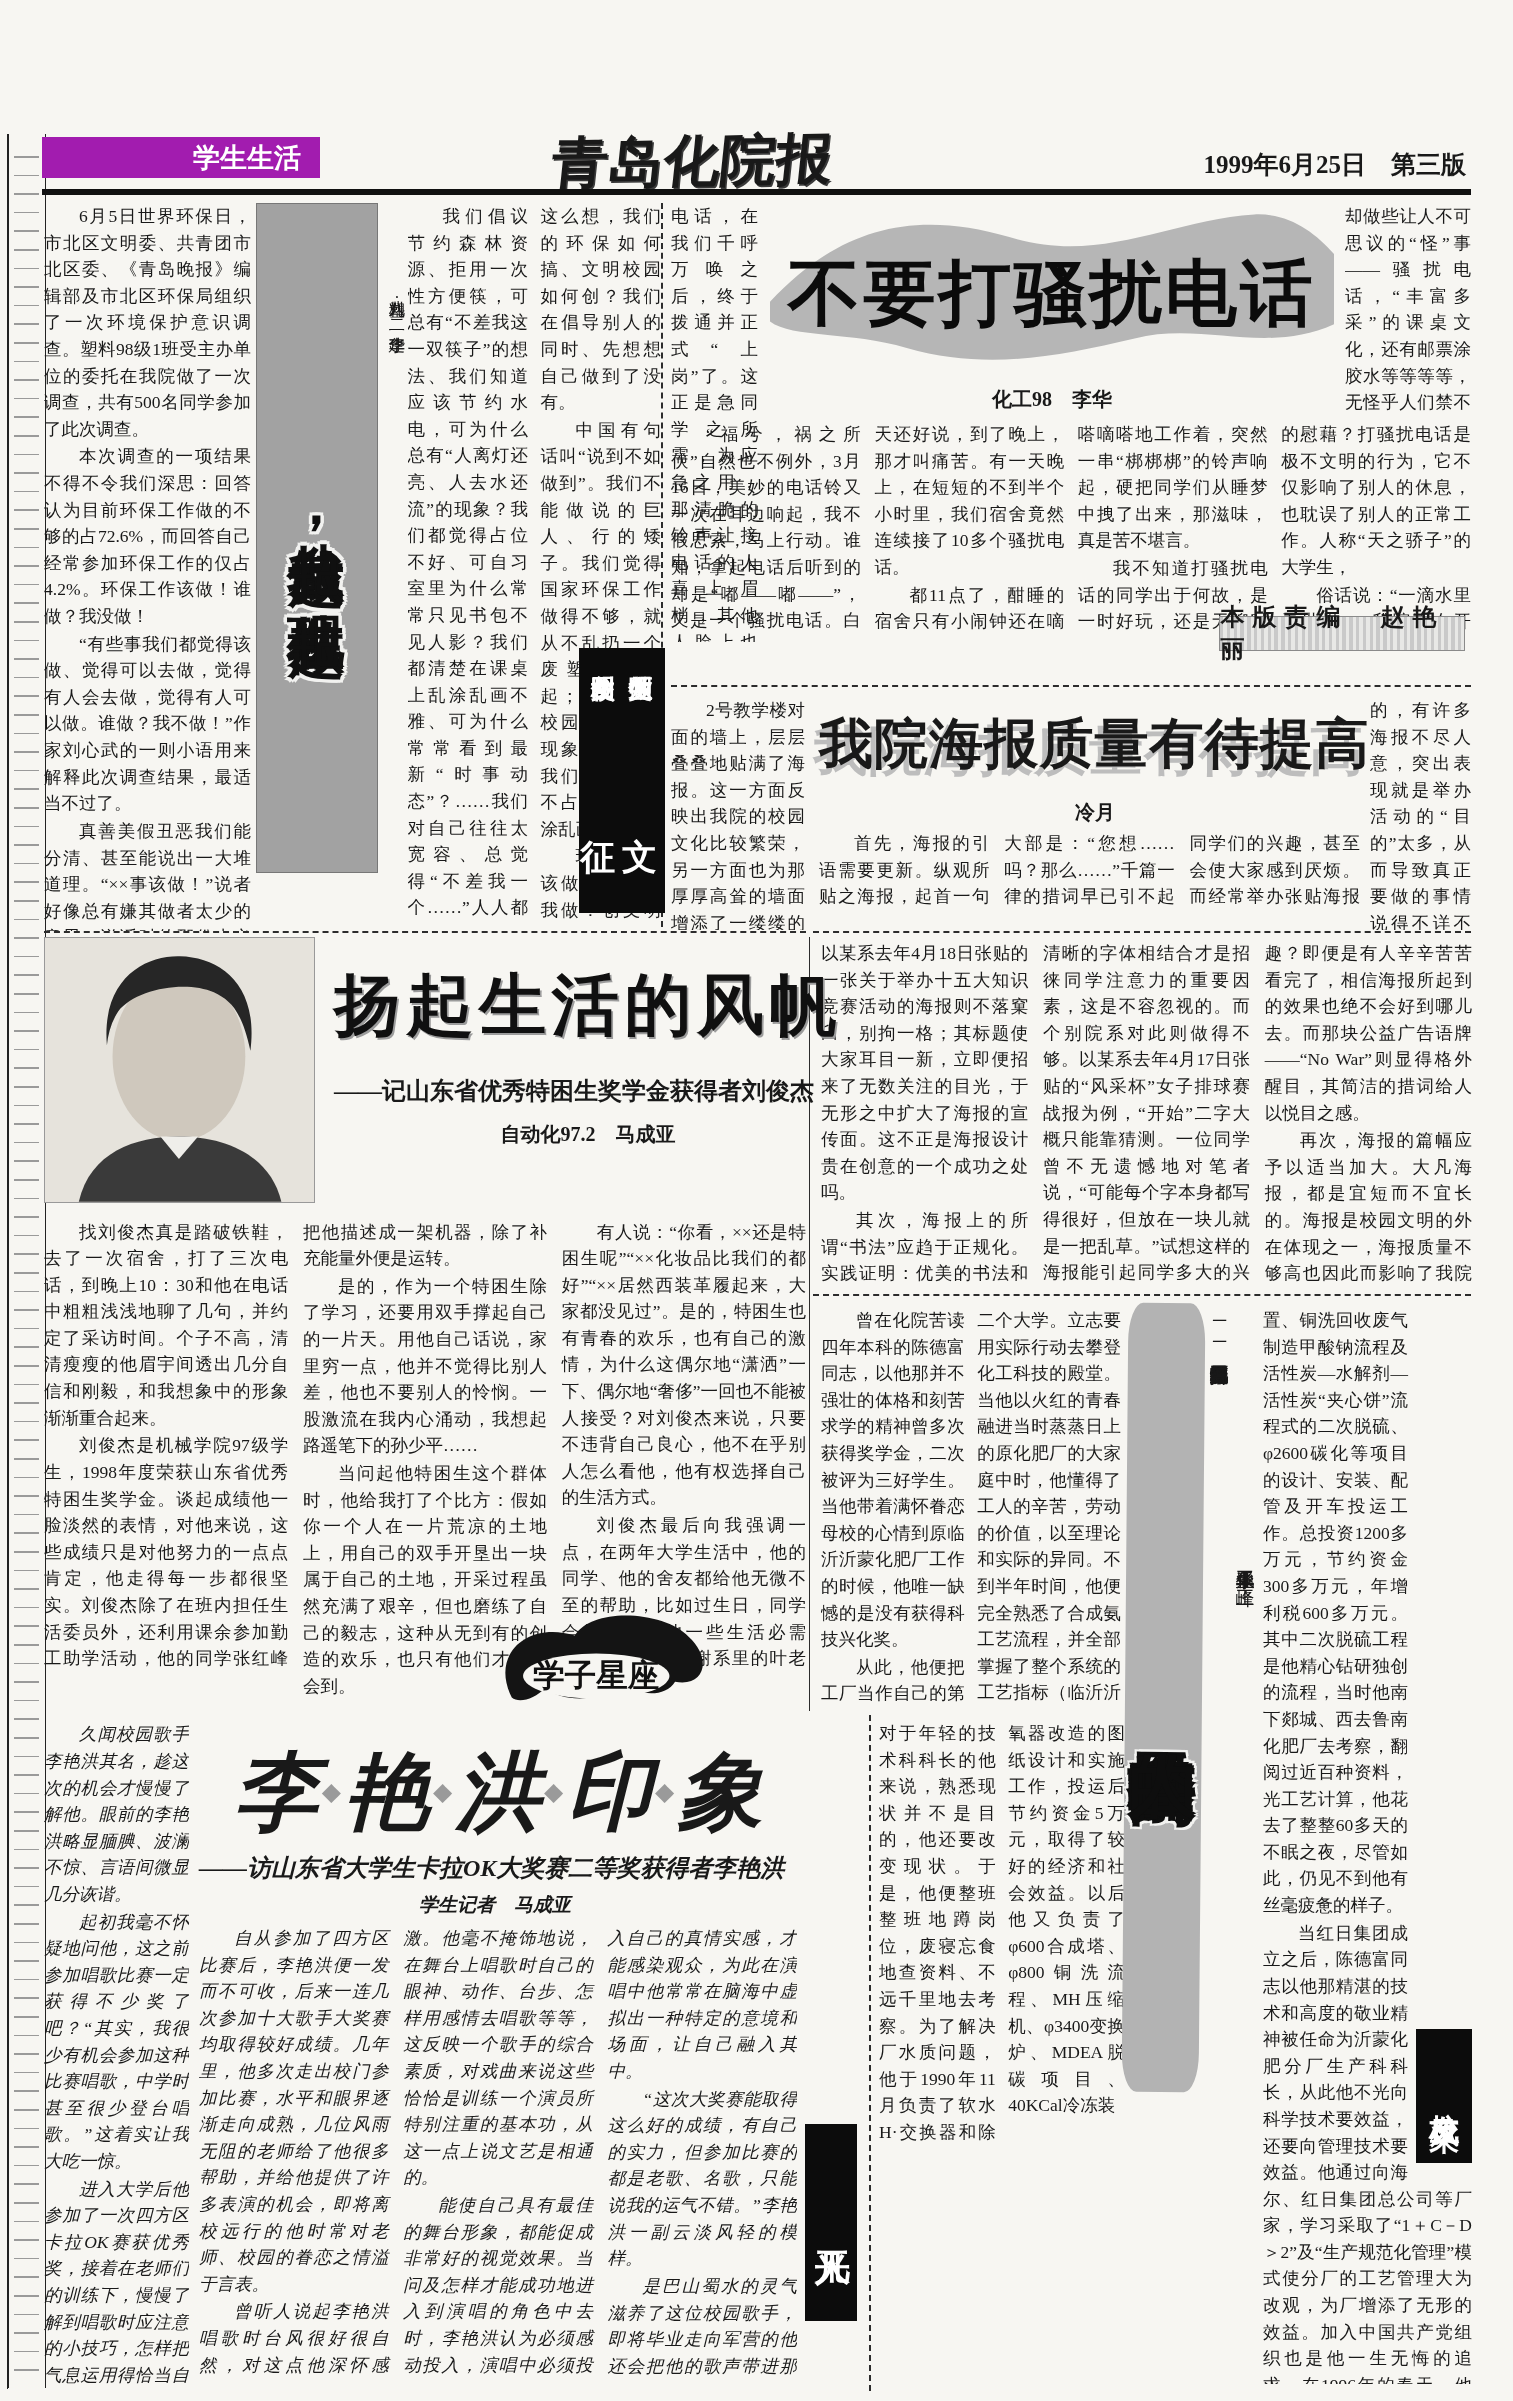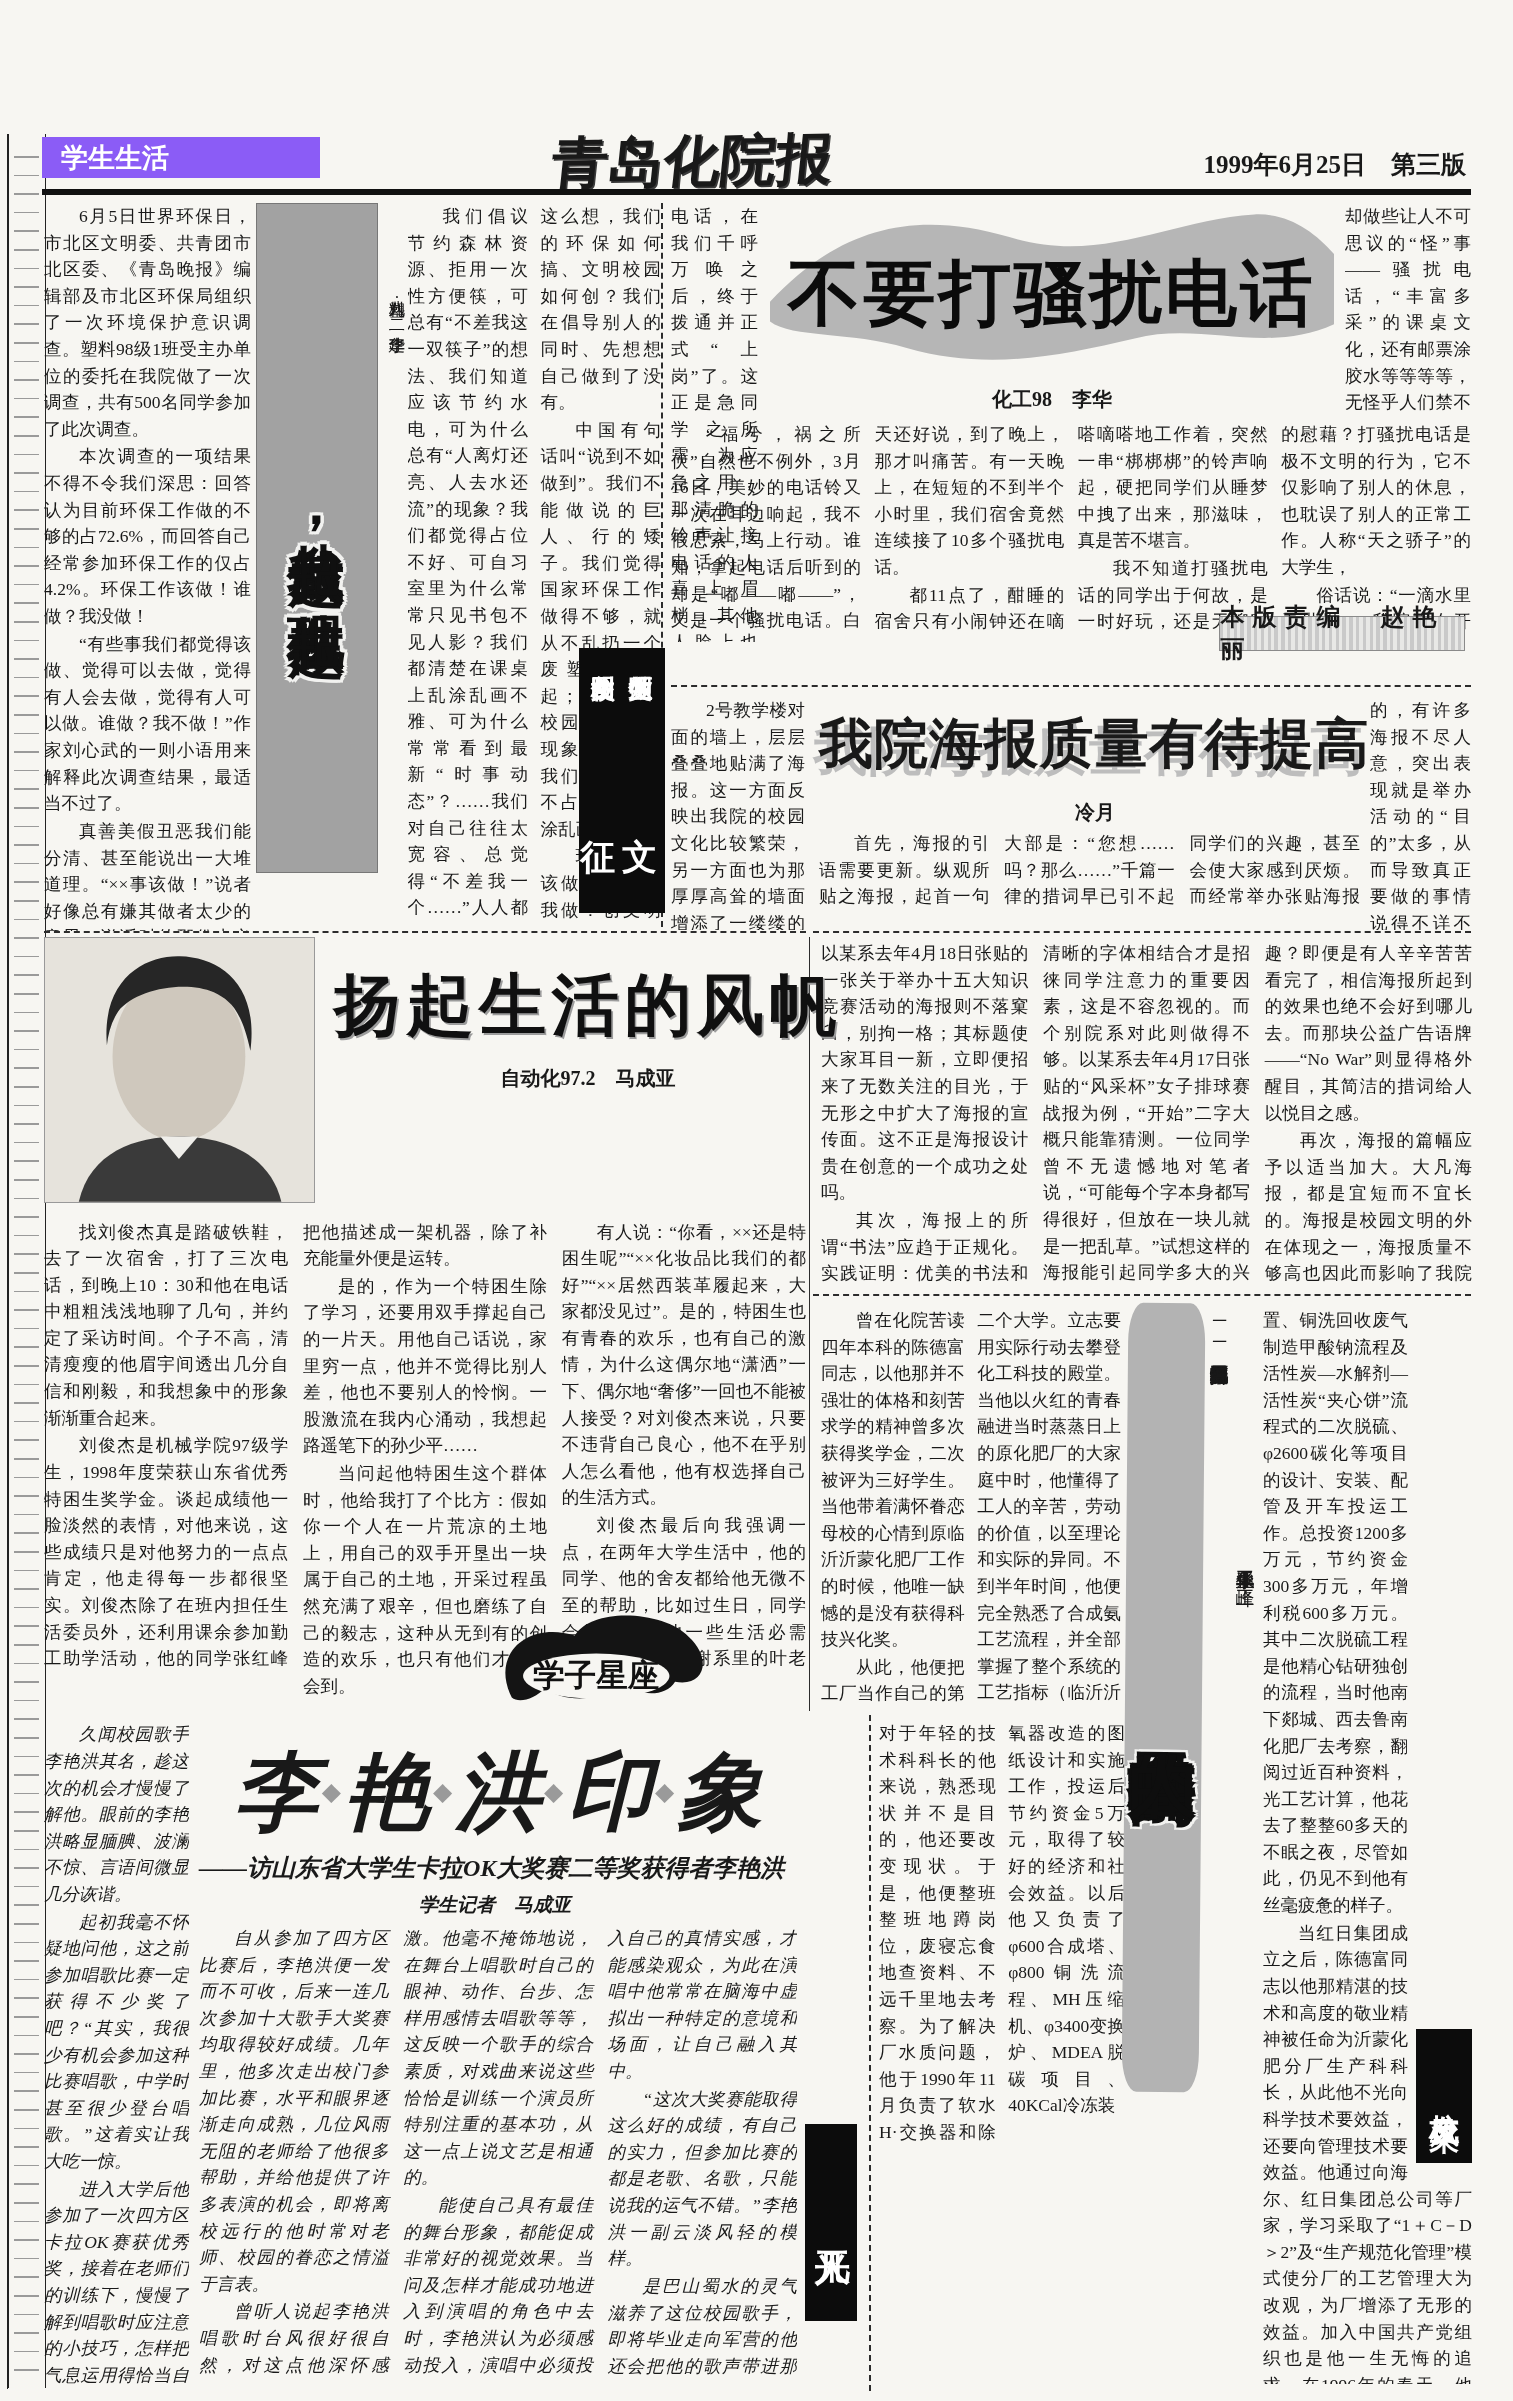--- a/index.html
+++ b/index.html
@@ -8,21 +8,21 @@
   .abs{position:absolute;}
   .v{writing-mode:vertical-rl;text-orientation:upright;}
   .hei{font-family:"Liberation Sans","DejaVu Sans",sans-serif;font-weight:bold;}
   .para{margin:0 0 1.1px 0;text-indent:2em;text-align:justify;line-height:1.52;}
   .noind .para:first-child{text-indent:0;}
   .txt{font-size:17.5px;line-height:26.5px;overflow:hidden;}
   .cols2{column-count:2;column-gap:12.4px;}
   .cols3{column-count:3;column-gap:14.7px;}
   .cols4{column-count:4;column-gap:13.5px;}
   
-  .badge{background:#8b5cf6;color:#fff;display:flex;align-items:center;justify-content:flex-start;
+  .badge{background:#a21caf;color:#fff;display:flex;align-items:center;justify-content:flex-end;
          padding:0 19px;font-size:27px;}
   .masthead{font-weight:900;font-size:56px;transform:skewX(-7deg) rotate(-1deg);
             text-shadow:1.7px 1.7px 0 #3a3a3a;white-space:nowrap;}
   .dateline{font-size:25px;font-weight:bold;text-align:right;}
   .rule{background:#111;}
   
   .dash-h{border-top:2.3px dashed #2c2c2c;height:0;}
   .dash-v{border-left:2.3px dashed #2c2c2c;width:0;}
   .solid-v{border-left:1.7px solid #2c2c2c;width:0;}
   
@@ -178,20 +178,21 @@
         <svg viewBox="0 0 478 468" width="269" height="264">
           <rect width="478" height="468" fill="#e6e3dc"></rect>
           <ellipse cx="238" cy="210" rx="118" ry="150" fill="#cfc8bd"></ellipse>
           <path d="M110,190 C100,70 180,30 240,32 C310,34 380,80 365,200 C350,130 330,110 300,96 C250,74 160,90 130,130 C118,148 112,170 110,190 Z" fill="#262626"></path>
           <path d="M60,468 C80,380 160,352 238,352 C320,352 400,385 420,468 Z" fill="#3a3a3a"></path>
           <path d="M205,352 L238,392 L272,352 Z" fill="#efeeea"></path>
         </svg>
       </div>
       <div style="flex:1;padding:22.5px 0 0 19px;">
         <div class="bubble hei">扬起生活的风帆</div>
+        <div style="font-size:24px;font-weight:bold;margin-top:24px;">——记山东省优秀特困生奖学金获得者刘俊杰</div>
         <div class="byline-c" style="margin-top:14.7px;">自动化97.2　马成亚</div>
       </div>
     </div>
     <div class="txt cols3" style="height:486px;margin-top:4.5px;">
         <p class="para">找刘俊杰真是踏破铁鞋，去了一次宿舍，打了三次电话，到晚上10：30和他在电话中粗粗浅浅地聊了几句，并约定了采访时间。个子不高，清清瘦瘦的他眉宇间透出几分自信和刚毅，和我想象中的形象渐渐重合起来。</p>
         <p class="para">刘俊杰是机械学院97级学生，1998年度荣获山东省优秀特困生奖学金。谈起成绩他一脸淡然的表情，对他来说，这些成绩只是对他努力的一点点肯定，他走得每一步都很坚实。刘俊杰除了在班内担任生活委员外，还利用课余参加勤工助学活动，他的同学张红峰把他描述成一架机器，除了补充能量外便是运转。</p>
         <p class="para">是的，作为一个特困生除了学习，还要用双手撑起自己的一片天。用他自己话说，家里穷一点，他并不觉得比别人差，他也不要别人的怜悯。一股激流在我内心涌动，我想起路遥笔下的孙少平……</p>
         <p class="para">当问起他特困生这个群体时，他给我打了个比方：假如你一个人在一片荒凉的土地上，用自己的双手开垦出一块属于自己的土地，开采过程虽然充满了艰辛，但也磨练了自己的毅志，这种从无到有的创造的欢乐，也只有他们才能体会到。</p>
         <p class="para">有人说：“你看，××还是特困生呢”“××化妆品比我们的都好”“××居然西装革履起来，大家都没见过”。是的，特困生也有青春的欢乐，也有自己的激情，为什么这偶尔地“潇洒”一下、偶尔地“奢侈”一回也不能被人接受？对刘俊杰来说，只要不违背自己良心，他不在乎别人怎么看他，他有权选择自己的生活方式。</p>
         <p class="para">刘俊杰最后向我强调一点，在两年大学生活中，他的同学、他的舍友都给他无微不至的帮助，比如过生日，同学会特意送给他一些生活必需品。他还特别感谢系里的叶老师，在两年中，叶老师像对待自己的孩子一样关心着他。</p>

